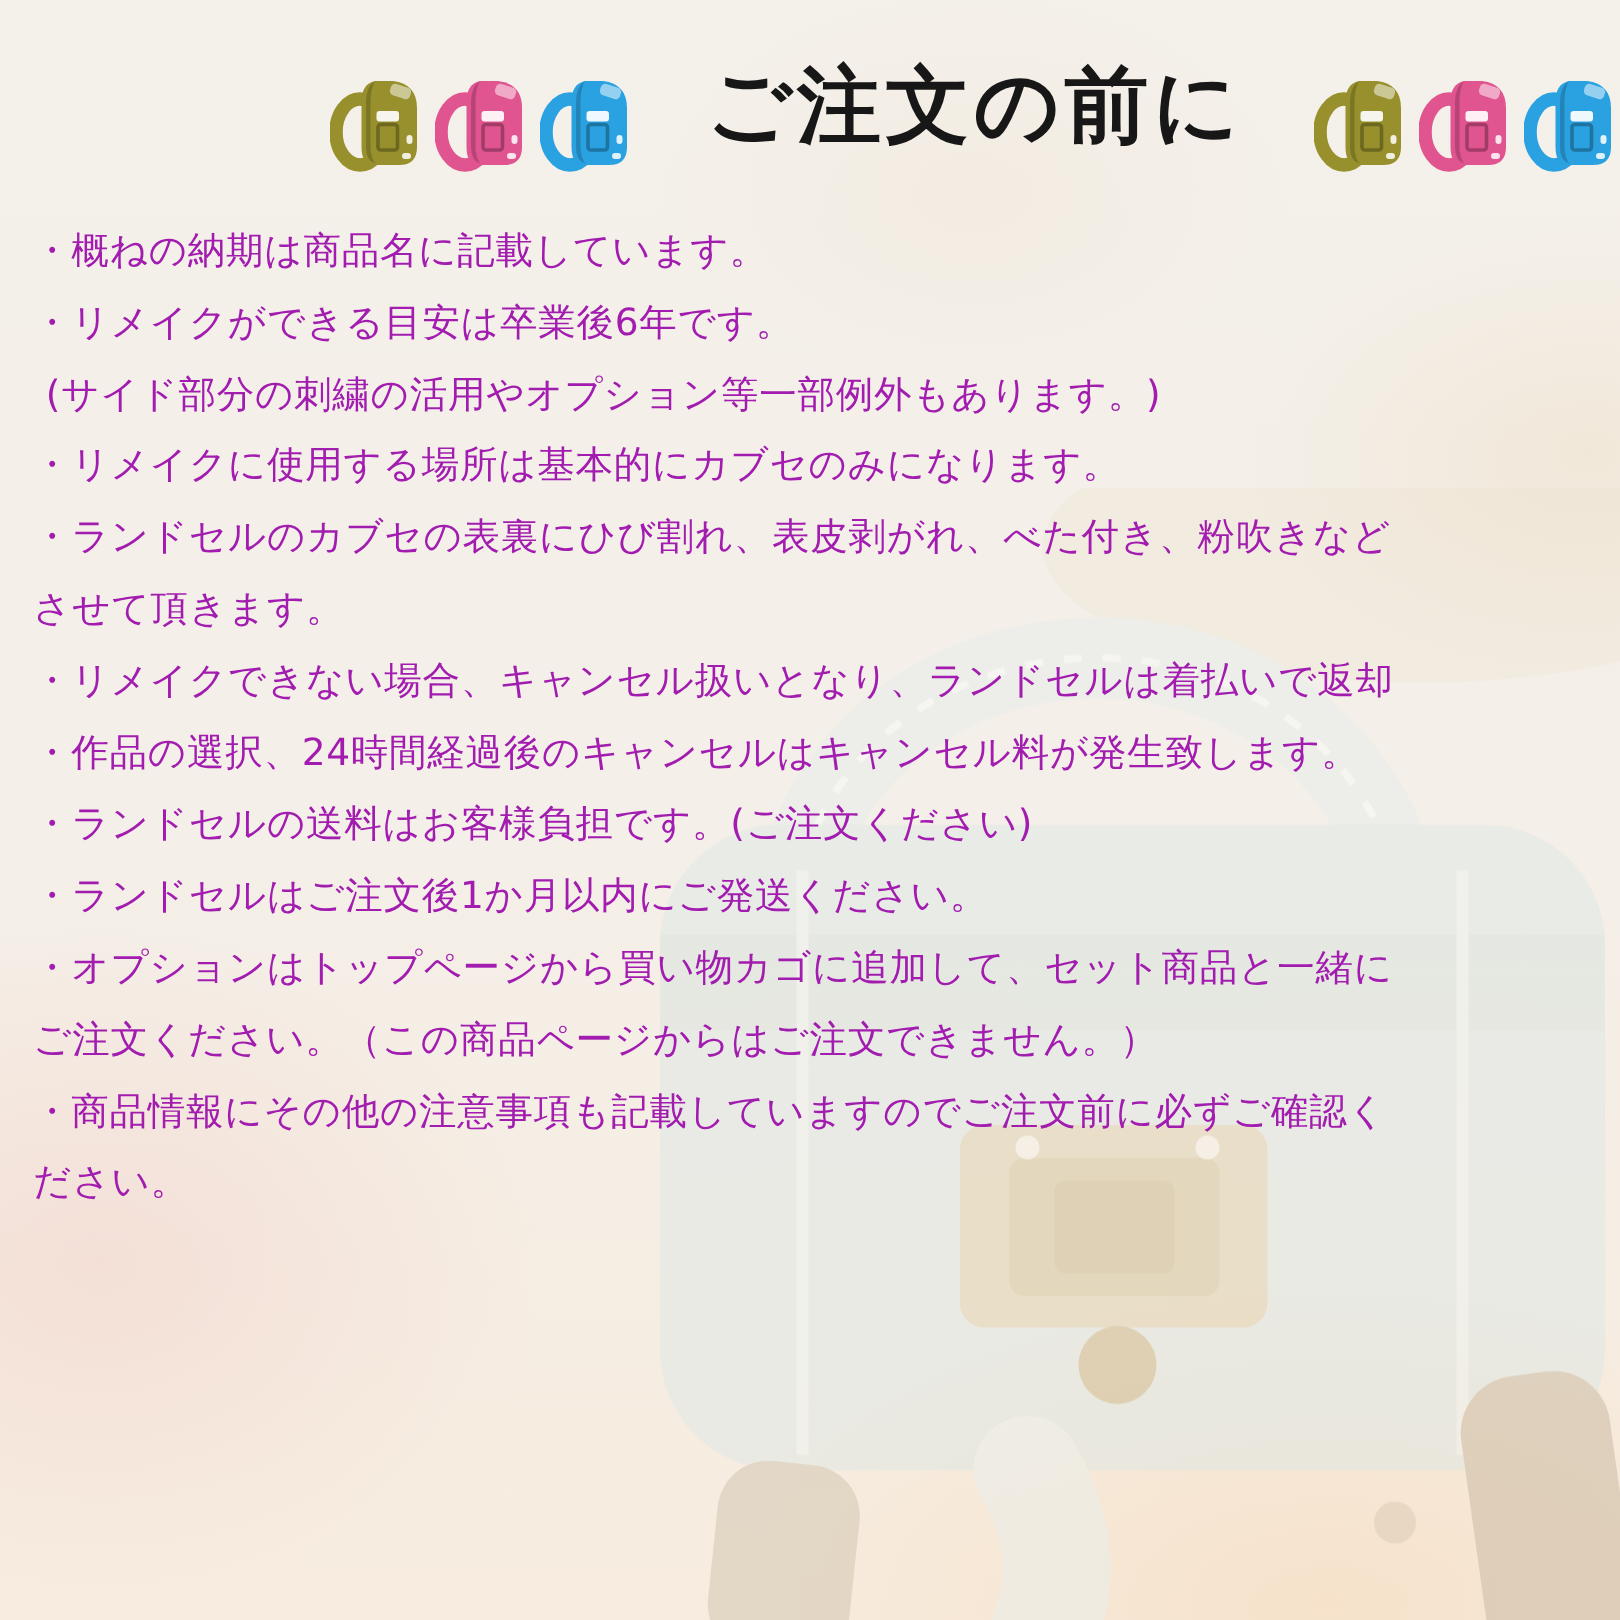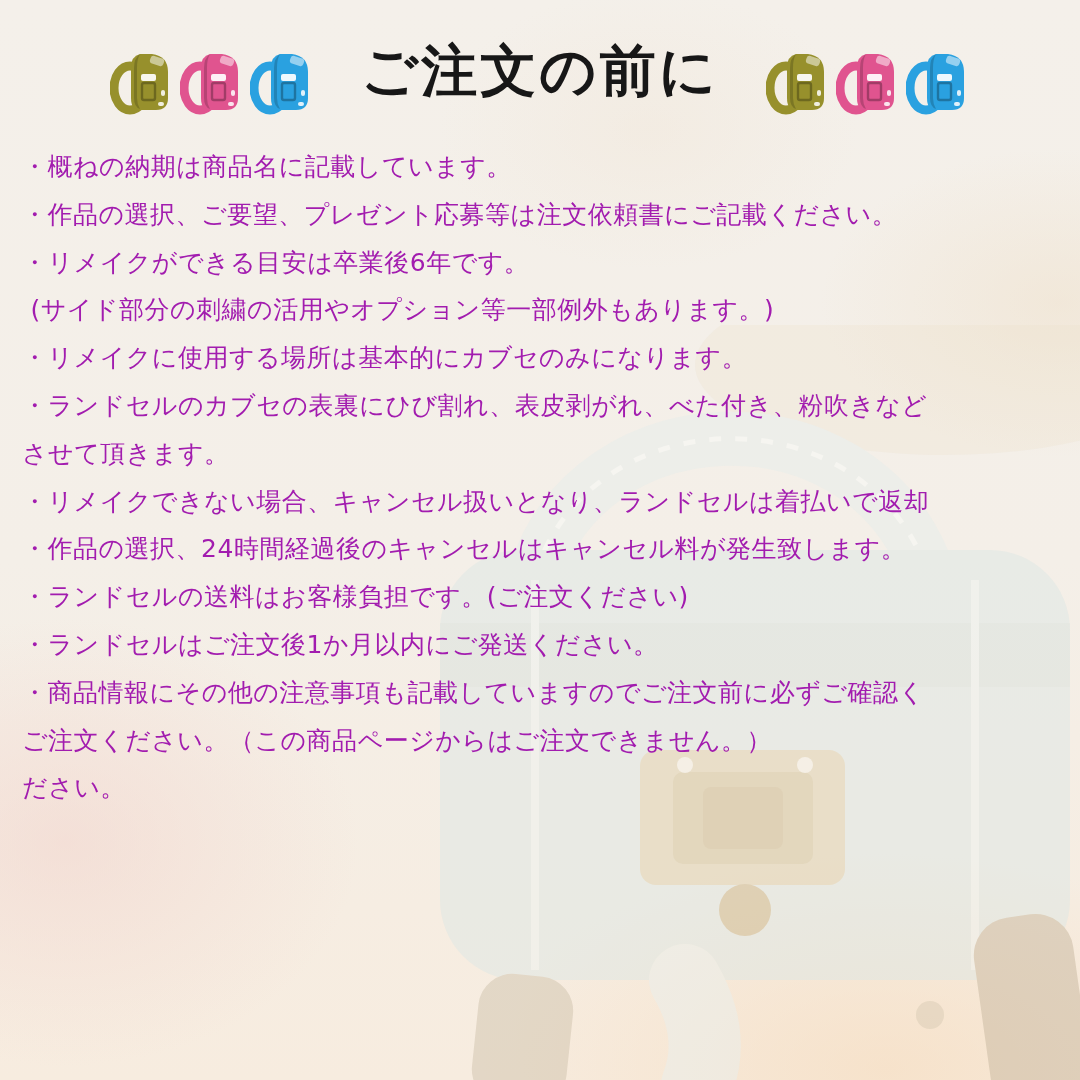--- a/index.html
+++ b/index.html
@@ -9,21 +9,21 @@
     background:
       radial-gradient(420px 320px at 6% 78%, rgba(242,212,205,.55), transparent 70%),
       radial-gradient(560px 300px at 82% 99%, rgba(246,221,192,.65), transparent 72%),
       radial-gradient(340px 220px at 98% 28%, rgba(238,222,198,.45), transparent 70%),
       radial-gradient(300px 200px at 60% 12%, rgba(240,228,212,.35), transparent 70%),
       linear-gradient(180deg,#f4f0ea 0%,#f4efe8 52%,#f7ecdf 100%);
   }
   .ghost{position:absolute;left:385px;top:325px;width:740px;height:760px;pointer-events:none;}
   .header{
     position:absolute;top:38px;left:0;width:1080px;
-    display:flex;align-items:flex-start;justify-content:center;gap:47px;
+    display:flex;align-items:flex-start;justify-content:flex-end;gap:47px;
   }
   .icon-group{display:flex;gap:6px;padding-top:8px;}
   .ric{width:64px;height:76px;display:block;}
   .c-olive{color:#97902c;}
   .c-pink{color:#e0548f;}
   .c-blue{color:#2aa1e0;}
   .page-title{
     font-size:56px;font-weight:bold;color:#171717;letter-spacing:3px;
     line-height:66px;white-space:nowrap;
   }
@@ -105,26 +105,26 @@
         <use href="#randoseru"></use>
       </svg>
     <svg class="ric c-blue">
         <use href="#randoseru"></use>
       </svg>
   </div>
 </div>
 
 <div class="notes">
   <div class="note-line">・概ねの納期は商品名に記載しています。</div>
-  <div class="note-line">・作品の選択、ご要望、プレゼント応募等は注文依頼書にご記載ください。</div>
   <div class="note-line">・リメイクができる目安は卒業後6年です。</div>
   <div class="note-line"> (サイド部分の刺繍の活用やオプション等一部例外もあります。)</div>
   <div class="note-line">・リメイクに使用する場所は基本的にカブセのみになります。</div>
   <div class="note-line">・ランドセルのカブセの表裏にひび割れ、表皮剥がれ、べた付き、粉吹きなど</div>
   <div class="note-line">させて頂きます。</div>
   <div class="note-line">・リメイクできない場合、キャンセル扱いとなり、ランドセルは着払いで返却</div>
   <div class="note-line">・作品の選択、24時間経過後のキャンセルはキャンセル料が発生致します。</div>
   <div class="note-line">・ランドセルの送料はお客様負担です。(ご注文ください)</div>
   <div class="note-line">・ランドセルはご注文後1か月以内にご発送ください。</div>
+  <div class="note-line">・オプションはトップページから買い物カゴに追加して、セット商品と一緒に</div>
+  <div class="note-line">ご注文ください。（この商品ページからはご注文できません。）</div>
   <div class="note-line">・商品情報にその他の注意事項も記載していますのでご注文前に必ずご確認く</div>
-  <div class="note-line">ご注文ください。（この商品ページからはご注文できません。）</div>
   <div class="note-line">ださい。</div>
 </div>
 
 </body></html>

